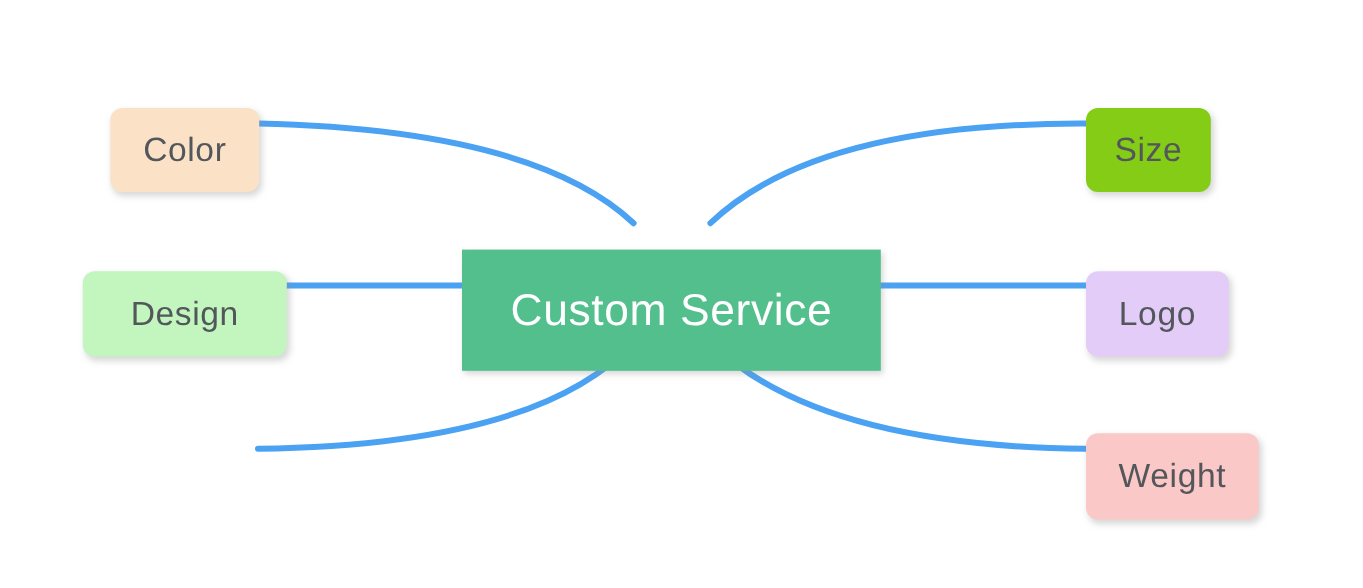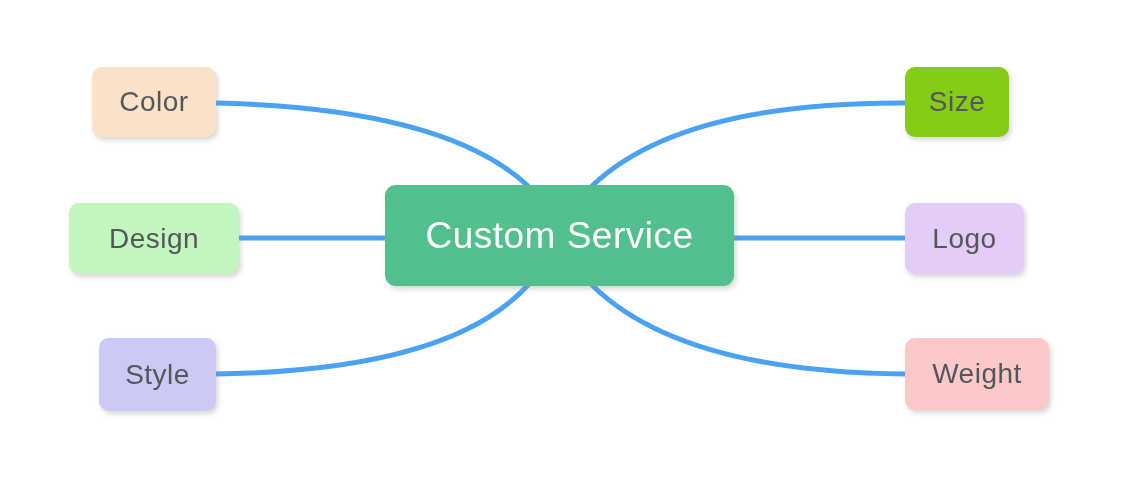--- a/index.html
+++ b/index.html
@@ -23,33 +23,34 @@
     height: 490px;
   }
   .node {
     position: absolute;
     display: flex;
     align-items: center;
     justify-content: center;
     border-radius: 10px;
     box-shadow: 2px 3px 5px rgba(140,140,140,0.35);
     box-sizing: border-box;
+    margin-top: 23px;
   }
   .node .label {
     font-size: 28px;
     font-weight: 400;
     letter-spacing: 0.5px;
     white-space: nowrap;
   }
   .node-center {
     left: 385px;
     top: 185px;
     width: 349px;
     height: 101px;
-    border-radius: 11px;
+    border-radius: 0;
   }
   .node-center .label {
     font-size: 37px;
     letter-spacing: 0.5px;
   }
   .node-color  { left: 92px;  top: 67px;  width: 124px; height: 70px; }
   .node-design { left: 69px;  top: 203px; width: 170px; height: 71px; }
   .node-style  { left: 99px;  top: 338px; width: 117px; height: 73px; }
   .node-size   { left: 905px; top: 67px;  width: 104px; height: 70px; }
   .node-logo   { left: 905px; top: 203px; width: 119px; height: 71px; }
@@ -74,23 +75,20 @@
   </div>
 
   <div class="node node-color" style="background-color: rgb(251, 226, 199);">
     <span class="label" style="color: rgb(83, 87, 92);">Color</span>
   </div>
 
   <div class="node node-design" style="background-color: rgb(194, 246, 190);">
     <span class="label" style="color: rgb(83, 87, 92);">Design</span>
   </div>
 
-  <div class="node node-style" style="background-color: rgb(203, 201, 246);">
-    <span class="label" style="color: rgb(83, 87, 92);">Style</span>
-  </div>
 
   <div class="node node-size" style="background-color: #84cc16;">
     <span class="label" style="color: rgb(83, 87, 92);">Size</span>
   </div>
 
   <div class="node node-weight" style="background-color: rgb(251, 200, 200);">
     <span class="label" style="color: rgb(83, 87, 92);">Weight</span>
   </div>
 
   <div class="node node-logo" style="background-color: rgb(227, 205, 248);">

